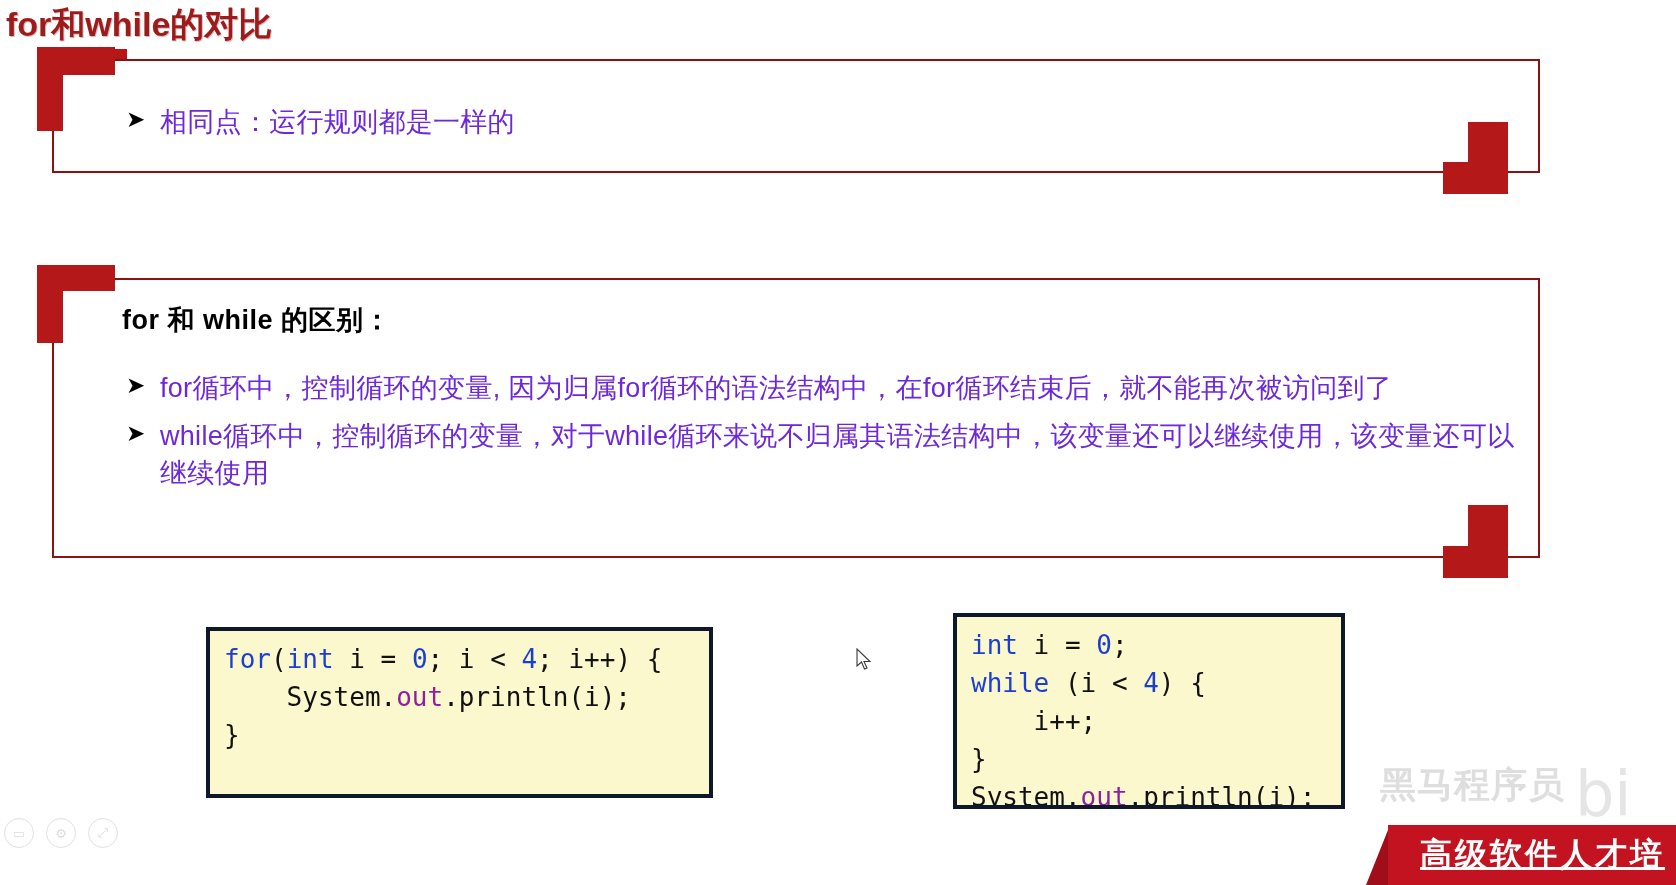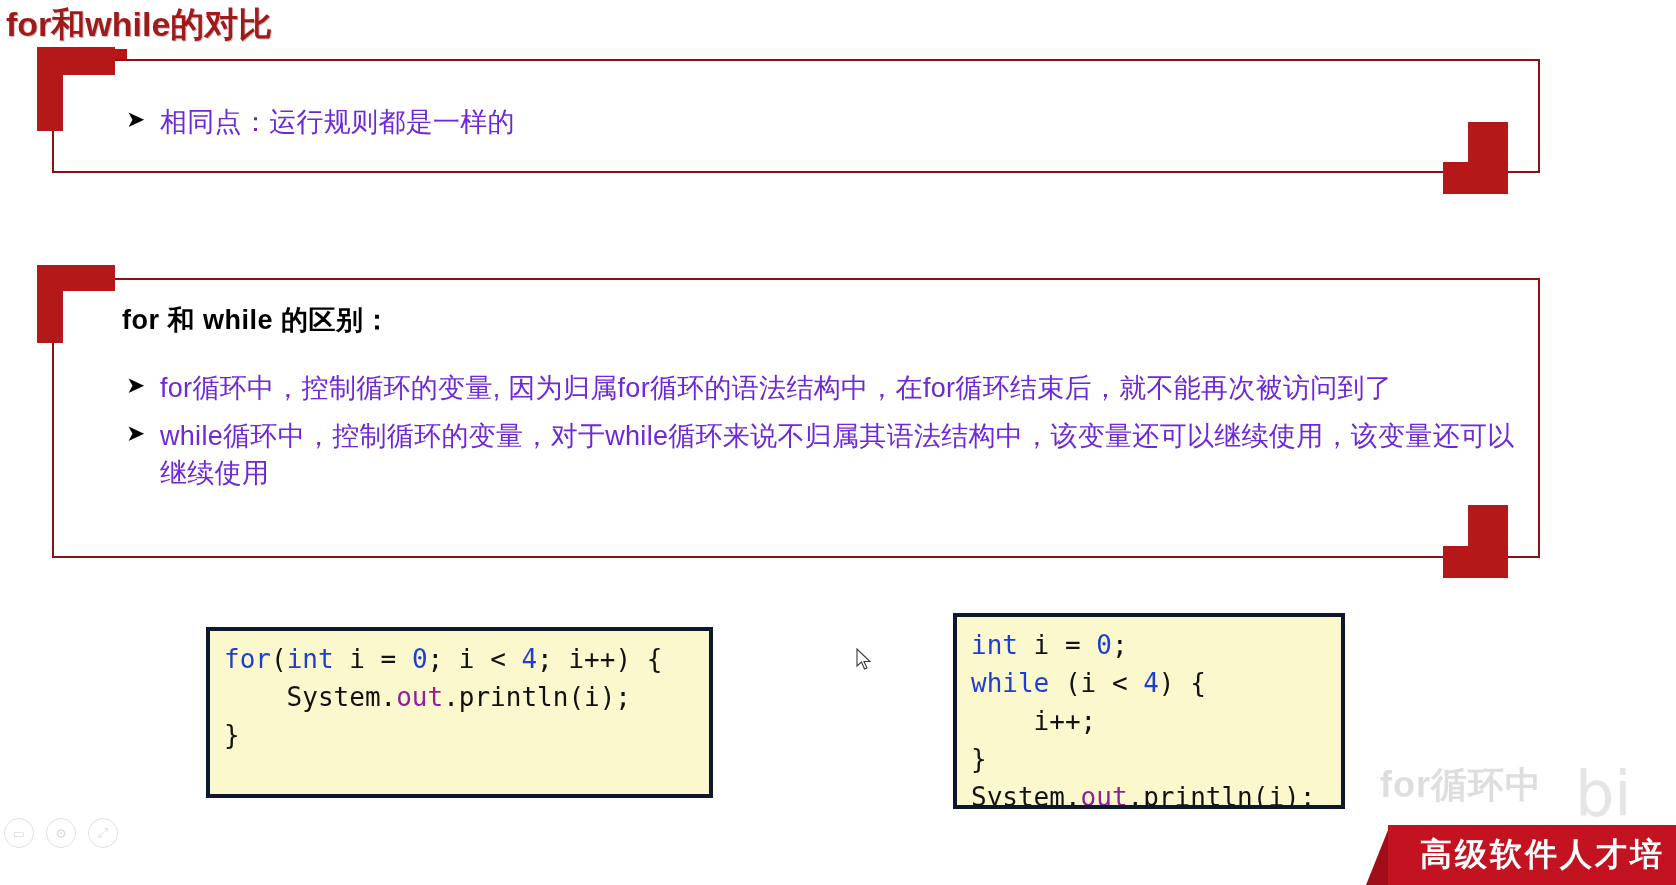--- a/index.html
+++ b/index.html
@@ -252,20 +252,21 @@
   }
   #banner-text {
     position: absolute;
     left: 1420px;
     top: 833px;
     font-size: 32px;
     font-weight: bold;
     color: #ffffff;
     white-space: nowrap;
     letter-spacing: 3px;
+    text-decoration: underline;
   }
 </style>
 </head>
 <body>
 
 <div id="slide-title">for和while的对比</div>
 <div id="title-underline"></div>
 
 <div class="frame" id="box-one"></div>
 <div class="corner-tl" id="box-one-corner-tl-h"></div>
@@ -304,18 +305,18 @@
   <polygon points="1,1 1,18 5.5,14 8.5,21 11,20 8,13.5 14,13.5" fill="#ffffff" stroke="#3a3a3a" stroke-width="1.1"></polygon>
 </svg>
 
 <div id="player-controls">
   <div class="ctl">▭</div>
   <div class="ctl">⚙</div>
   <div class="ctl">⤢</div>
 </div>
 
 <div id="watermark">
-  <div id="watermark-ghost">for循环中</div>
+  <div id="watermark-ghost">黑马程序员</div>
   <div id="watermark-bili">bi</div>
 </div>
 <div id="banner-notch"></div>
 <div id="banner-bar"></div>
 <div id="banner-text">高级软件人才培</div>
 
 </body></html>

